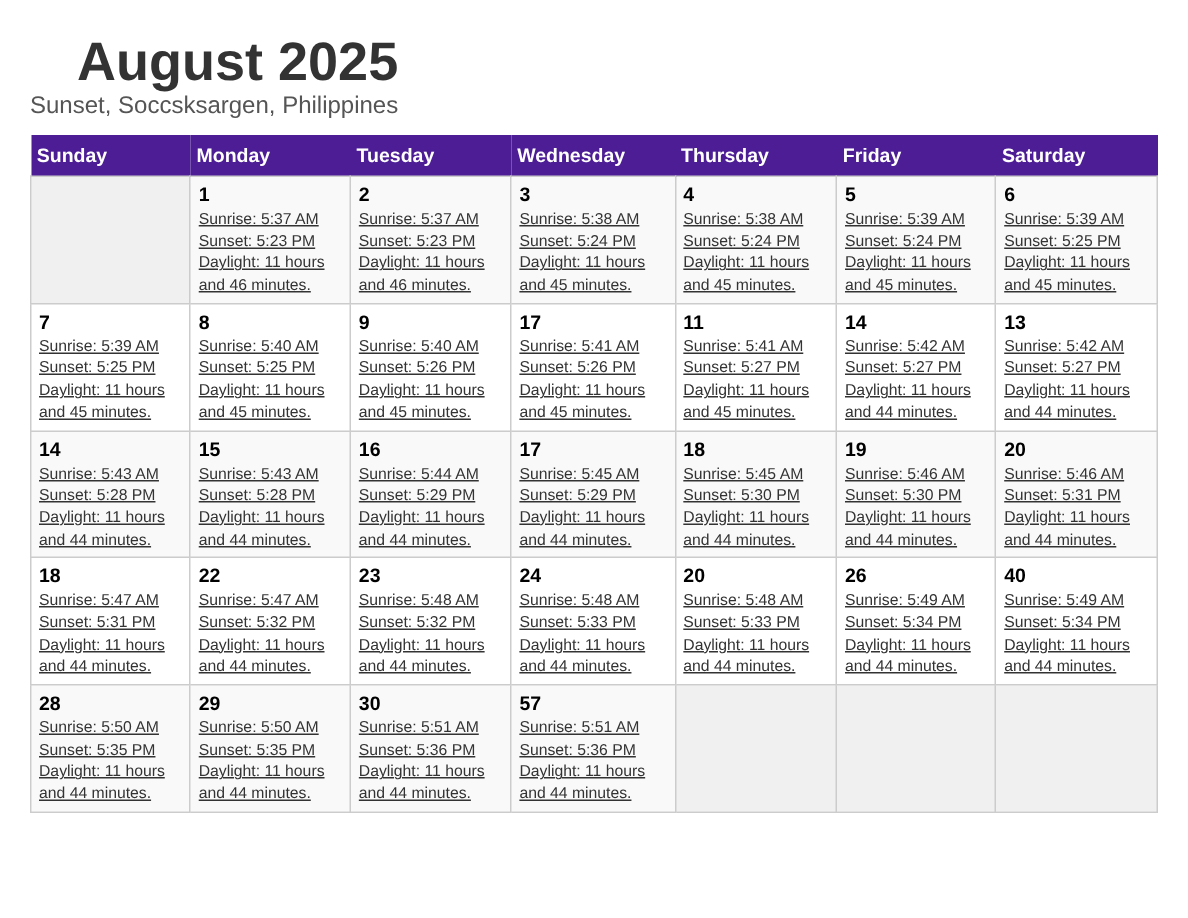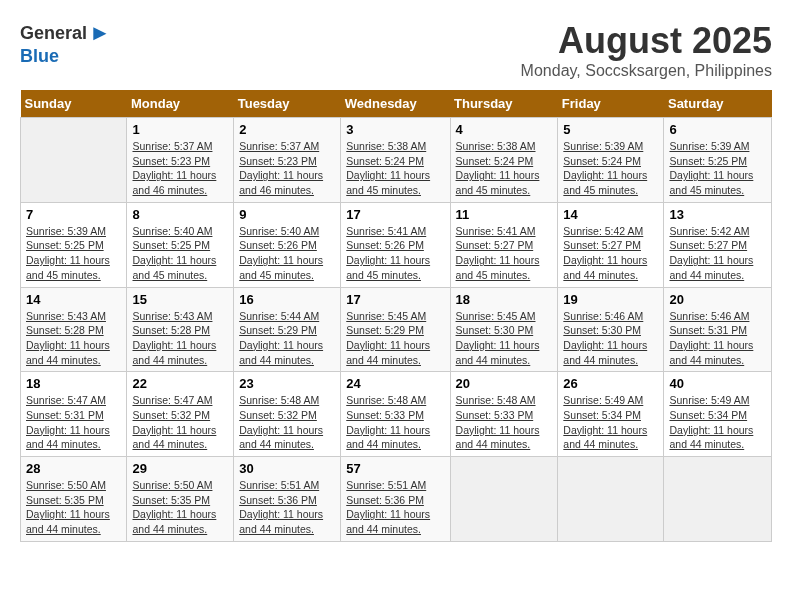--- a/index.html
+++ b/index.html
@@ -51,21 +51,21 @@
     .subtitle {
       font-size: 16px;
       color: #555;
     }
     table {
       width: 100%;
       border-collapse: collapse;
       font-size: 11px;
     }
     thead tr th {
-      background-color: #a16207;
+      background-color: #4c1d95;
       color: #fff;
       padding: 6px 4px;
       text-align: left;
       font-size: 13px;
     }
     tbody tr td {
       border: 1px solid #ccc;
       padding: 4px 5px;
       vertical-align: top;
       width: 113px;
@@ -89,30 +89,23 @@
       text-decoration: underline;
     }
     .empty-cell {
       background: #f0f0f0;
     }
   </style>
 </head>
 <body>
 
 <div class="header">
-  <div class="logo">
-    <div class="logo-text">
-      <span class="logo-general">General</span>
-      <span class="logo-bird">►</span>
-    </div>
-    <span class="logo-blue">Blue</span>
-  </div>
   <div class="title-section">
     <div class="main-title">August 2025</div>
-    <div class="subtitle">Monday, Soccsksargen, Philippines</div>
+    <div class="subtitle">Sunset, Soccsksargen, Philippines</div>
   </div>
 </div>
 
 <table>
   <thead>
     <tr>
     <th>Sunday</th>
         <th>Monday</th>
         <th>Tuesday</th>
         <th>Wednesday</th>

